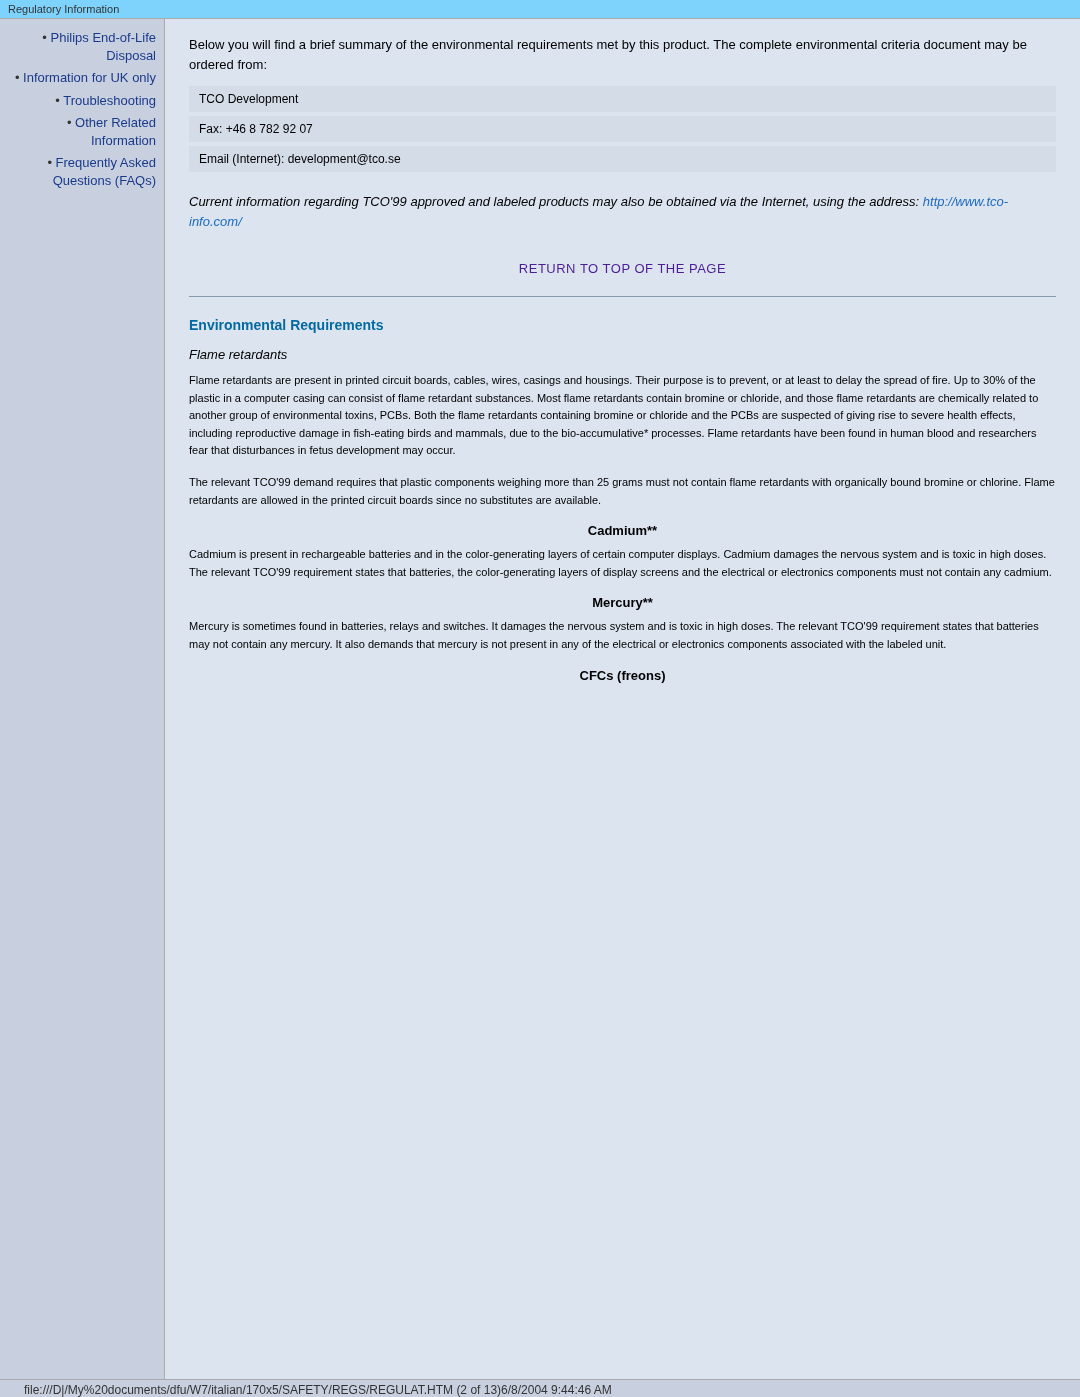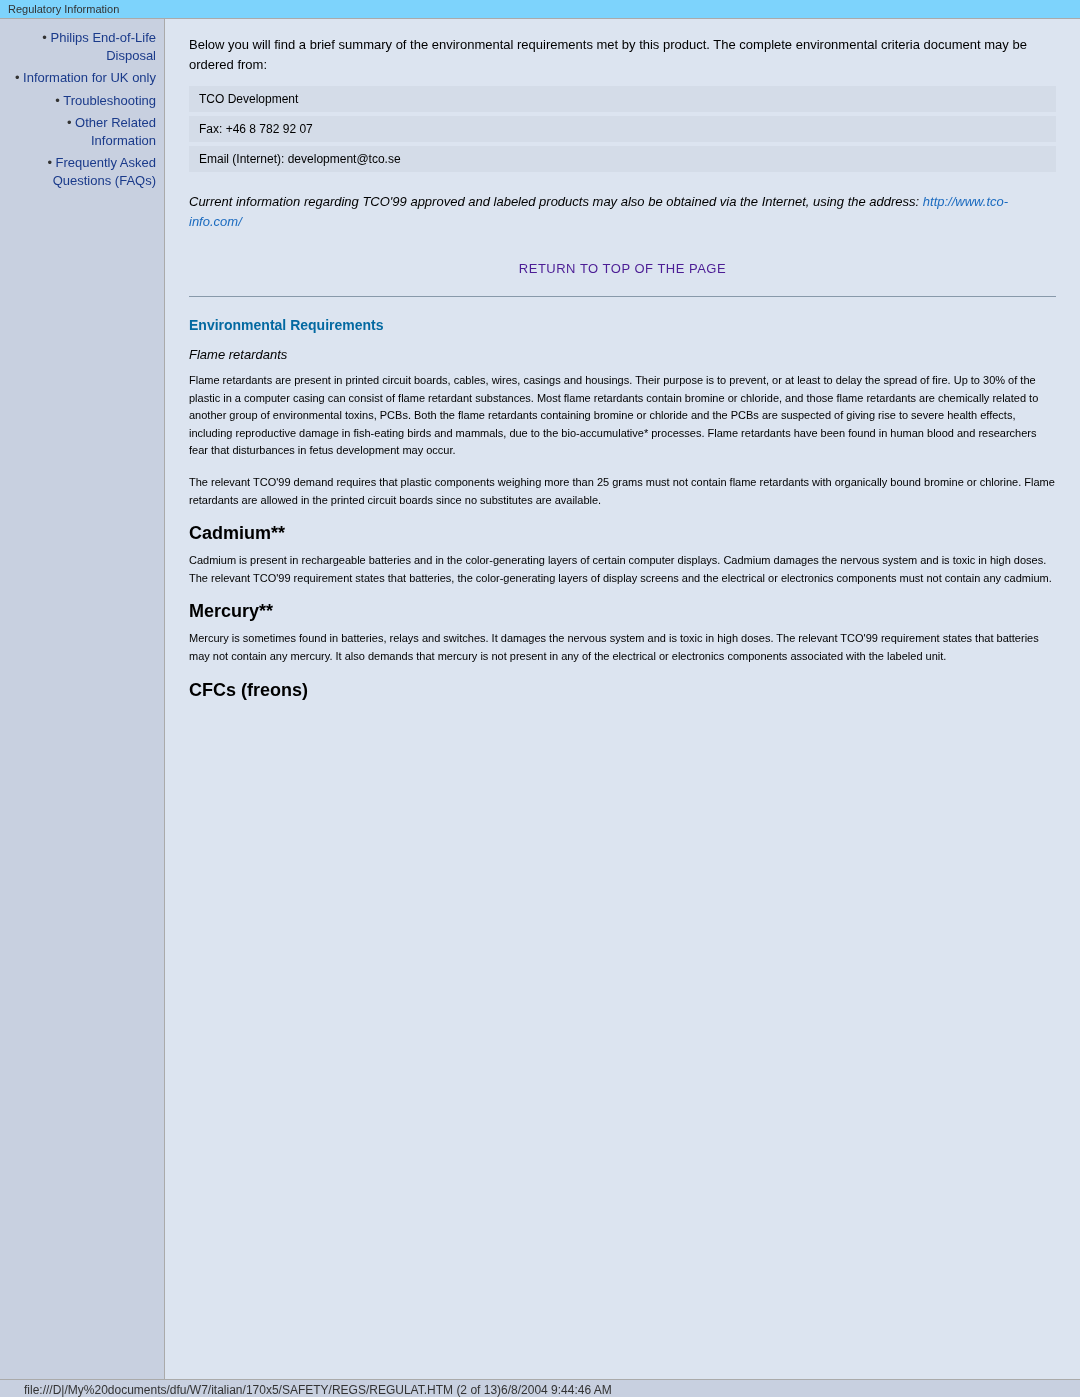--- a/index.html
+++ b/index.html
@@ -100,22 +100,23 @@
       font-size: 13px;
       margin-bottom: 10px;
     }
     .body-text {
       font-size: 11px;
       line-height: 1.6;
       margin-bottom: 14px;
     }
     .subheading-bold {
       font-weight: bold;
-      font-size: 18px;
+      font-size: 13px;
       margin: 14px 0 8px 0;
+      text-align: center;
     }
     .bottom-bar {
       background: #c8d0e0;
       border-top: 1px solid #aaa;
       padding: 3px 24px;
       font-size: 12px;
       color: #333;
     }
   </style>
 </head>

